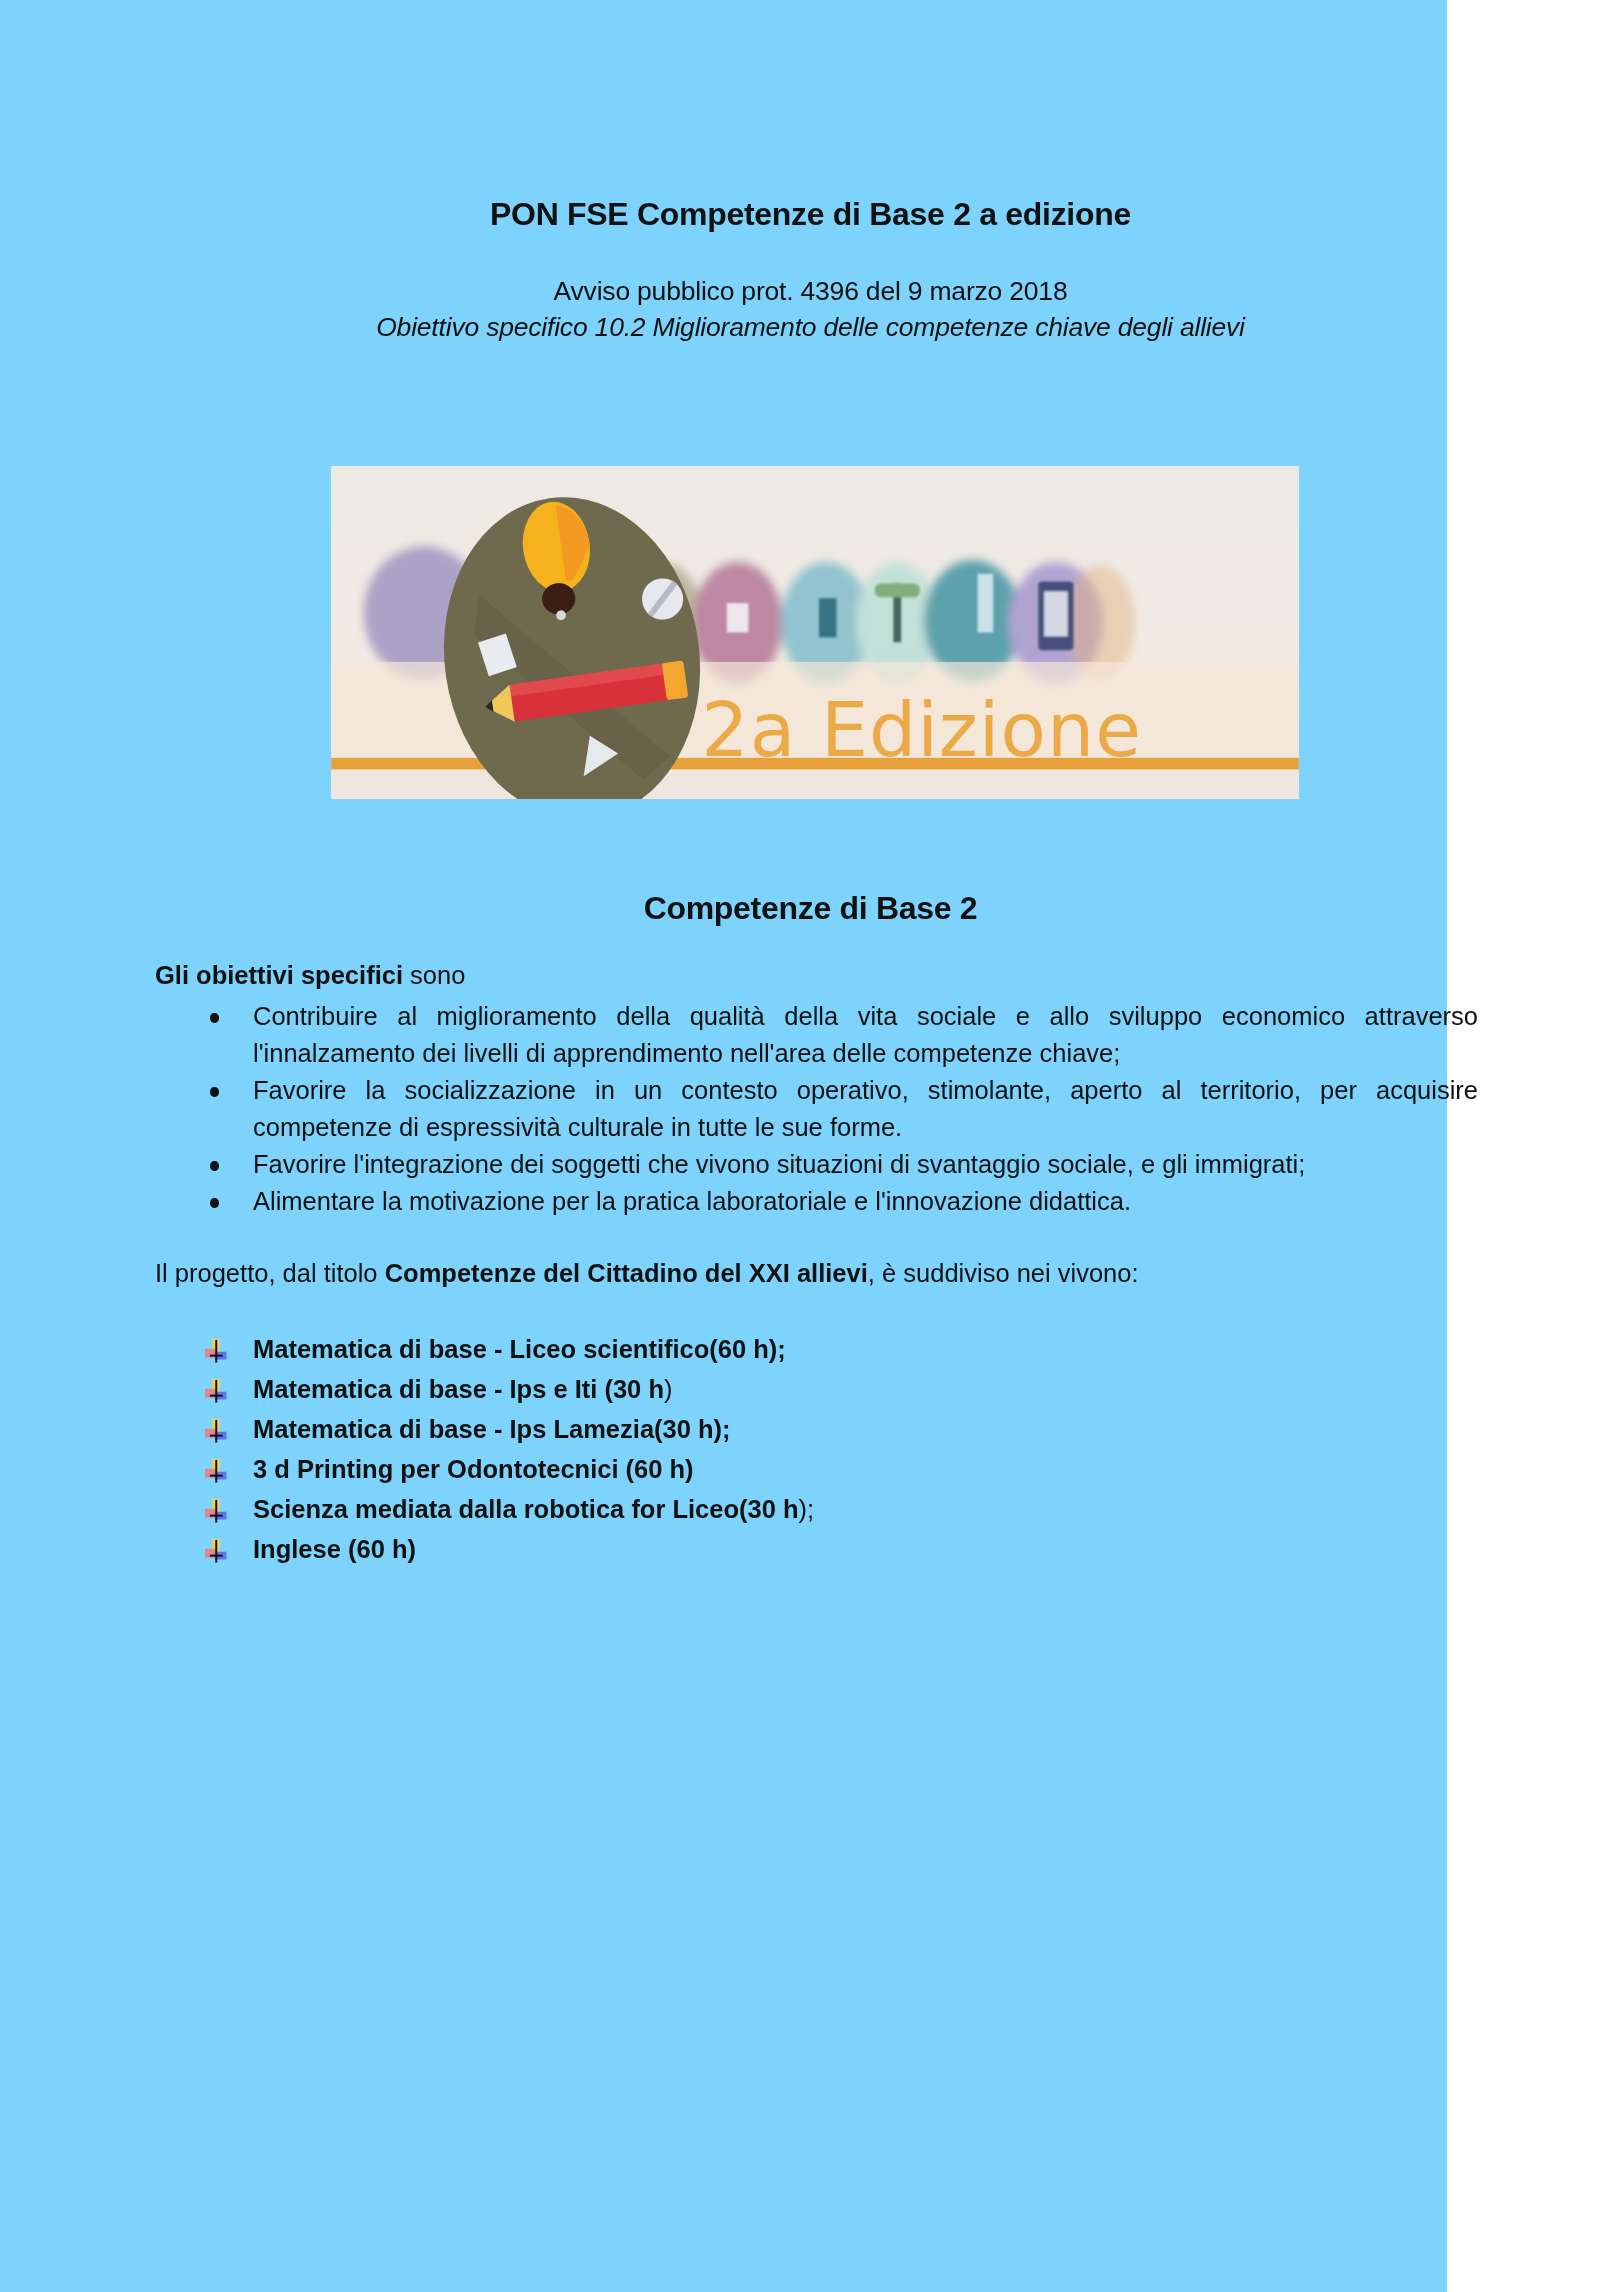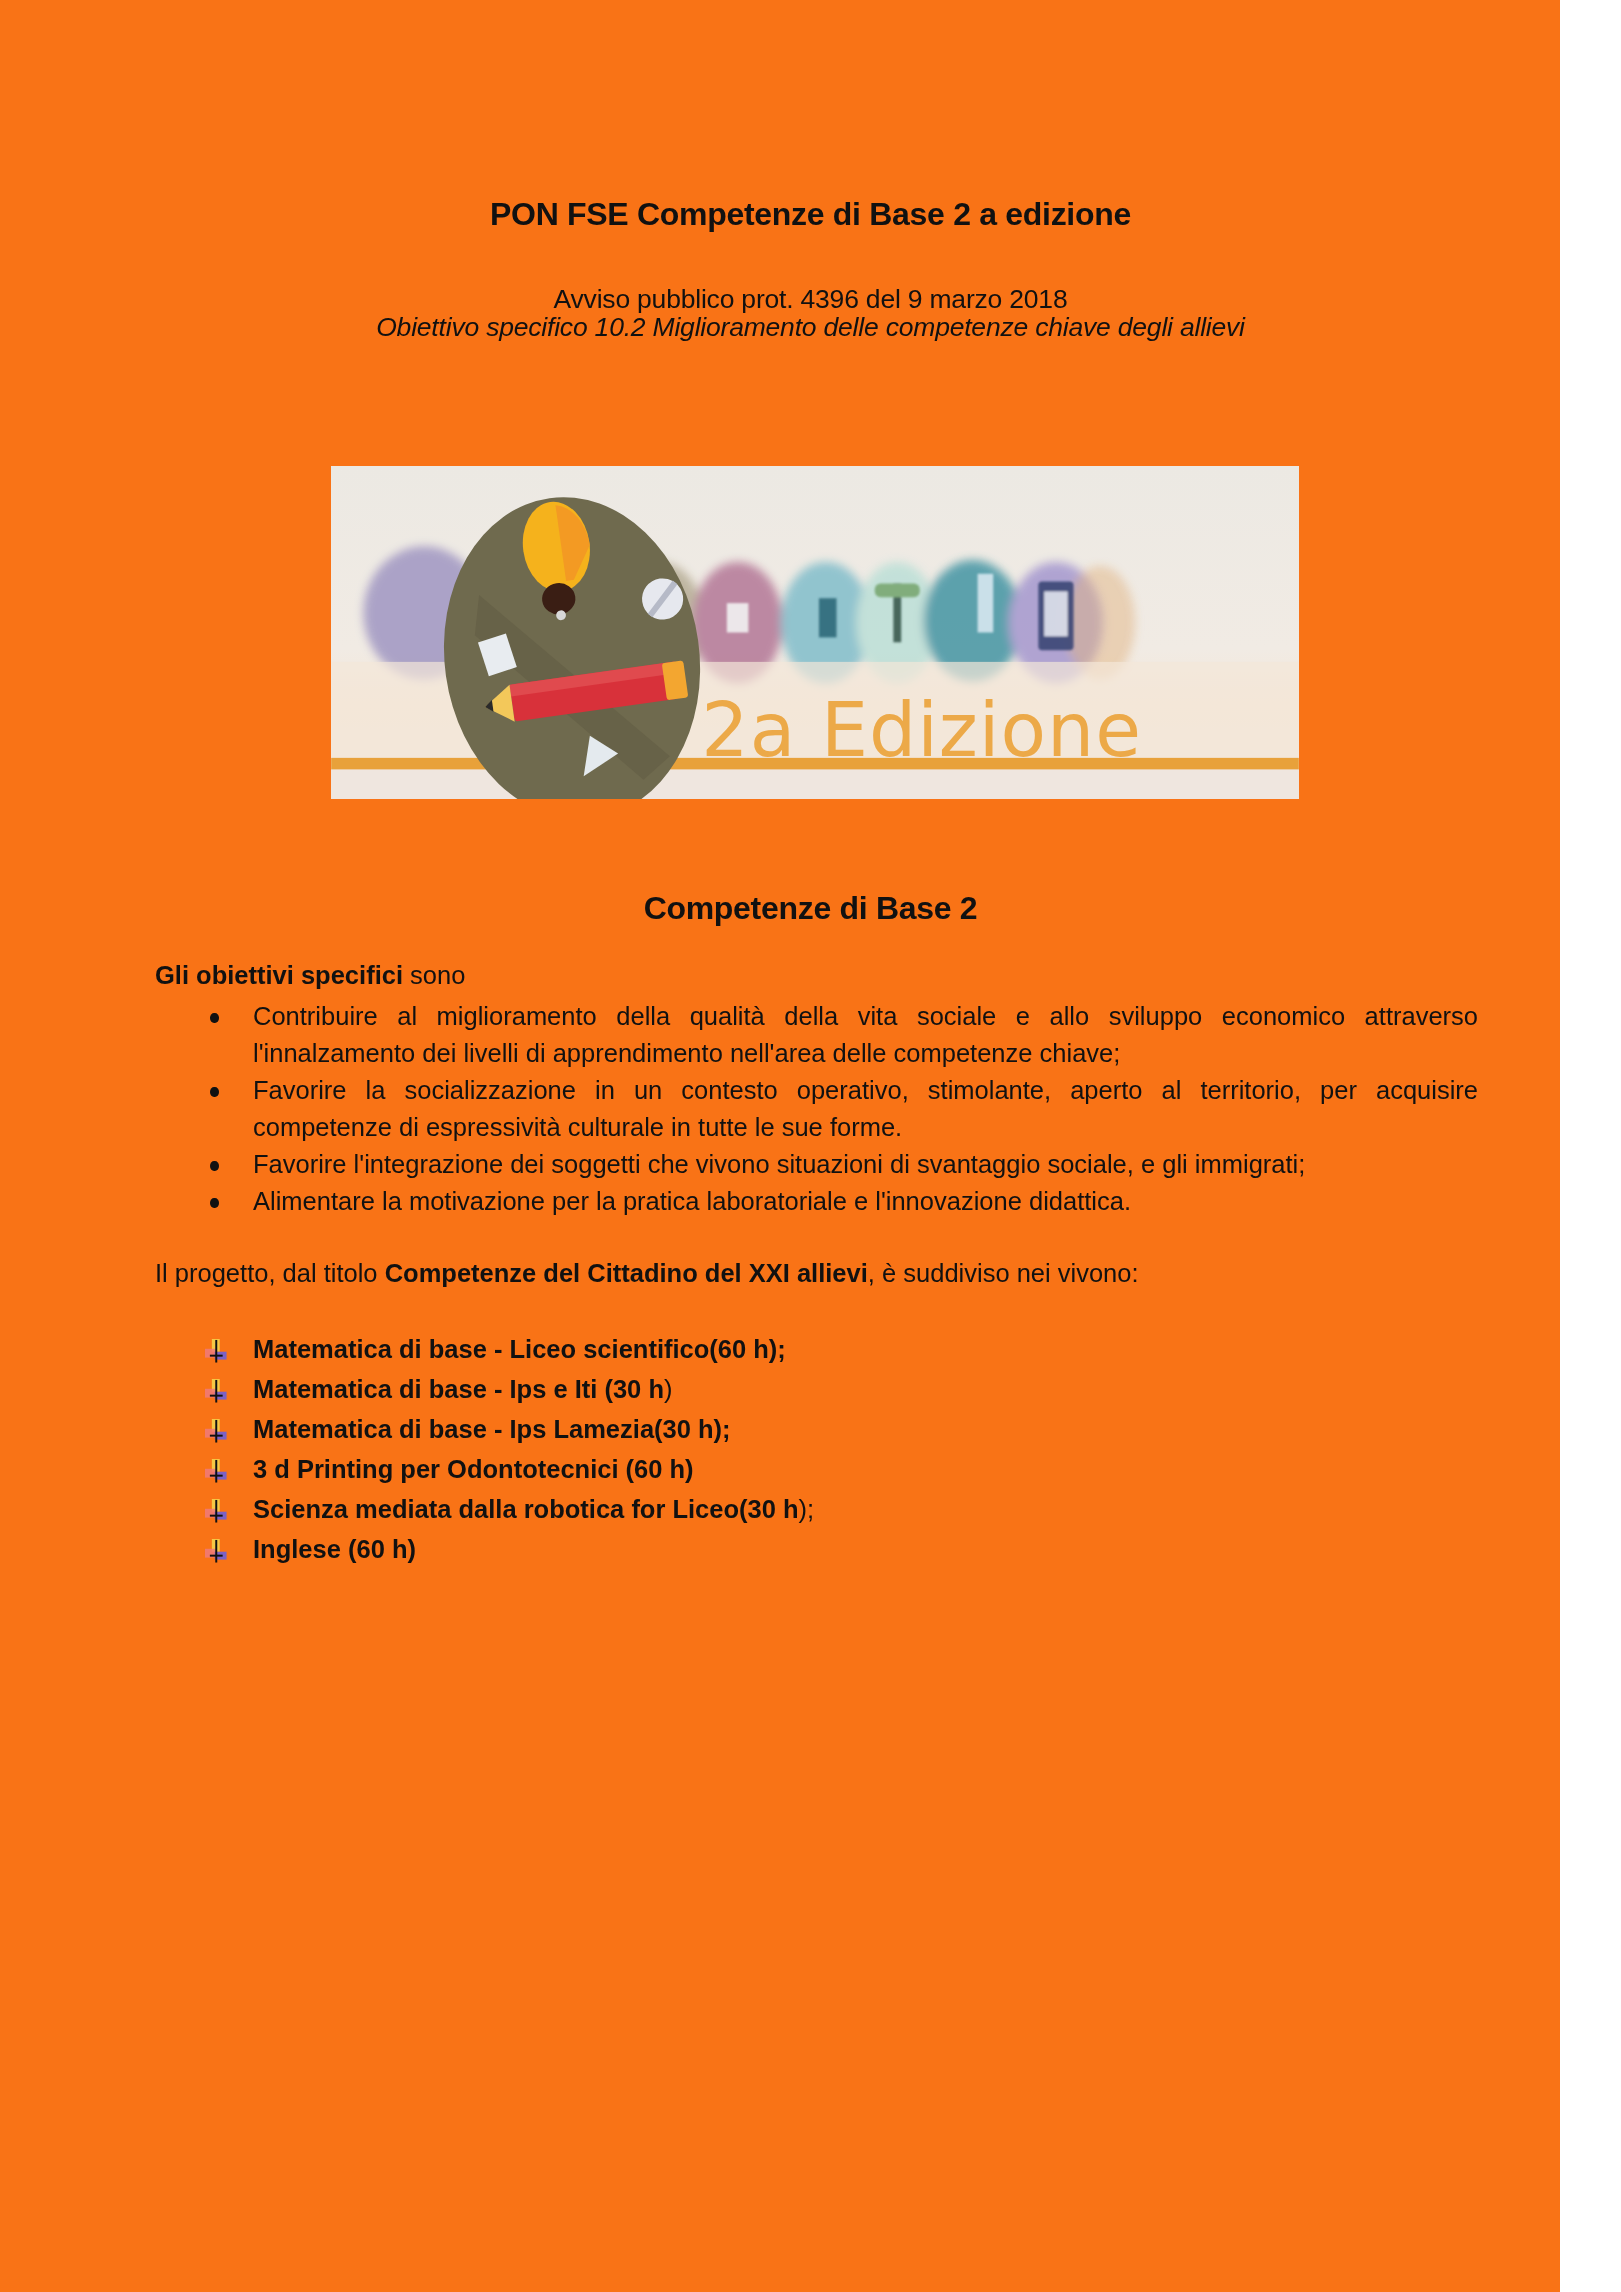--- a/index.html
+++ b/index.html
@@ -1,23 +1,23 @@
 <!DOCTYPE html>
 <html><head>
 <meta charset="utf-8">
 <style>
   html, body { margin: 0; padding: 0; background: #ffffff; }
   body { width: 1621px; height: 2293px; position: relative; overflow: hidden;
          font-family: "Liberation Sans", "DejaVu Sans", sans-serif; color: #111; }
-  .page { position: absolute; left: 0; top: 0; width: 1560px; height: 2293px; background: #f97316; }
+  .page { position: absolute; left: 0; top: 0; width: 1447px; height: 2293px; background: #7dd3fc; }
 
   .title { position: absolute; left: 0; width: 1621px; top: 196px; text-align: center;
            font-weight: bold; font-size: 32px; letter-spacing: -0.3px; }
   .sub { position: absolute; left: 0; width: 1621px; text-align: center; font-size: 26.5px; letter-spacing: -0.2px; }
-  .sub.l1 { top: 284px; } .sub.l2 { top: 312px; font-style: italic; } .sub.l3 { top: 355px; }
+  .sub.l1 { top: 276px; } .sub.l2 { top: 312px; font-style: italic; } .sub.l3 { top: 355px; }
 
   .banner { position: absolute; left: 331px; top: 466px; width: 968px; height: 333px; overflow: hidden;
             background: linear-gradient(180deg, #ece9e3 0%, #f1ebe4 55%, #f3e6d7 72%, #efe7df 100%); }
   .banner svg { position: absolute; left: 0; top: 0; }
 
   .h2 { position: absolute; left: 0; width: 1621px; top: 890px; text-align: center; font-weight: bold; font-size: 32px; letter-spacing: -0.3px; }
 
   .intro { position: absolute; left: 155px; top: 961px; font-size: 25.5px; }
   .intro b { font-weight: bold; }
 

